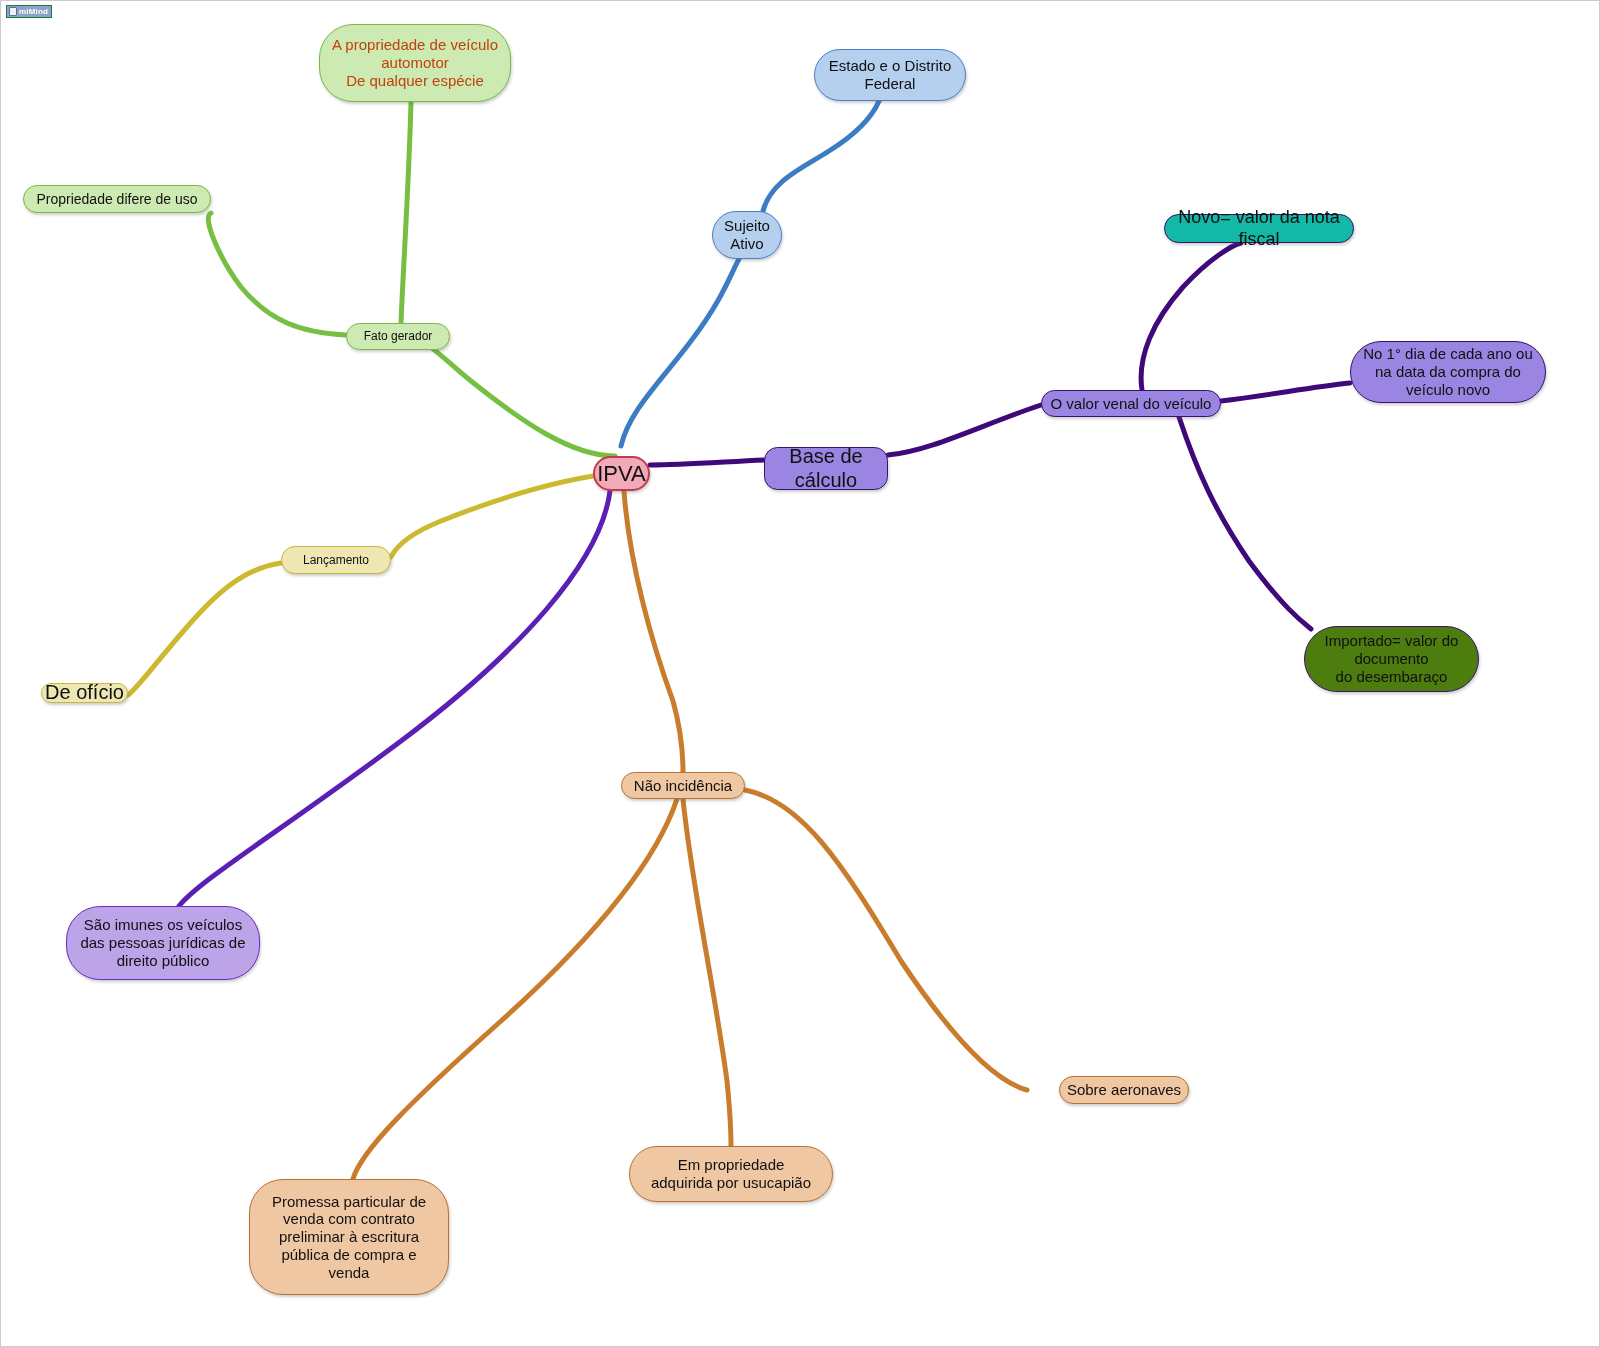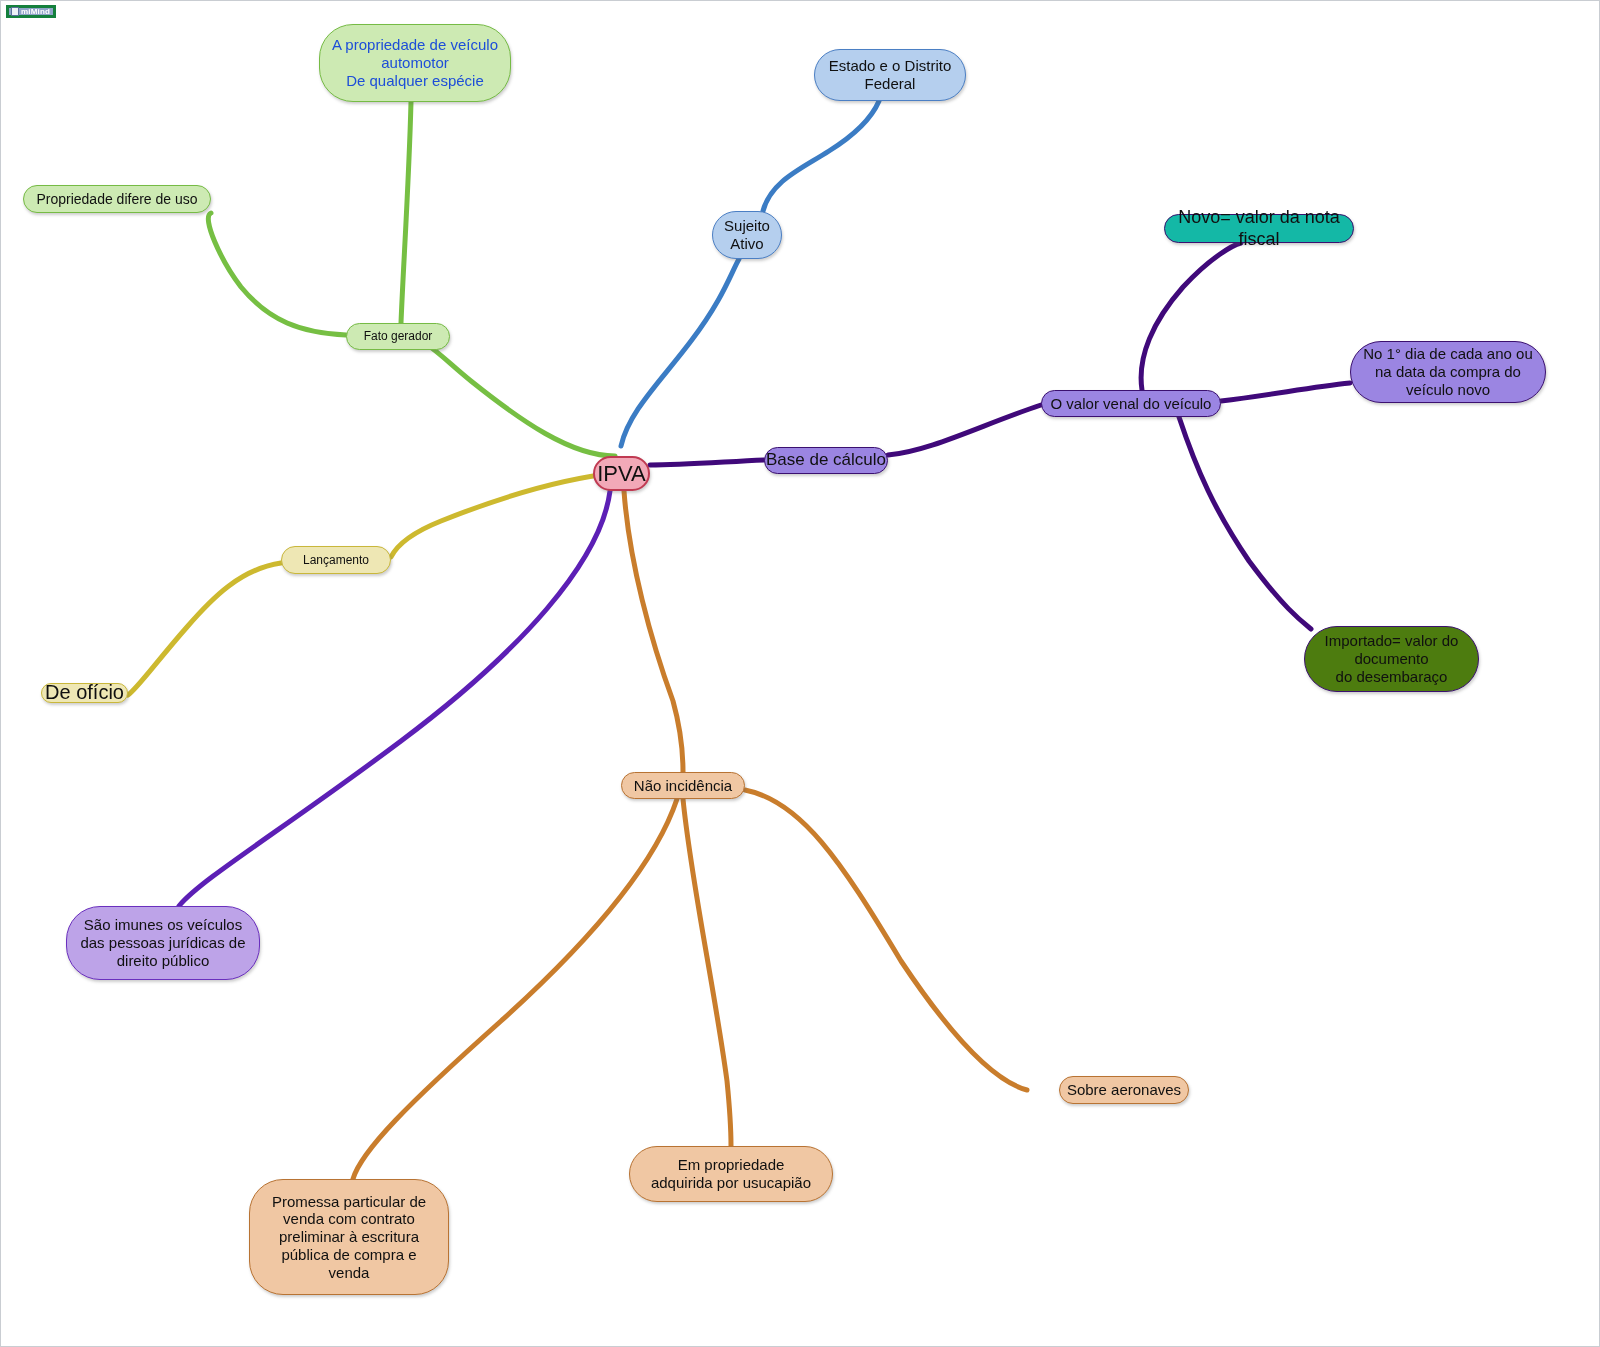--- a/index.html
+++ b/index.html
@@ -40,21 +40,21 @@
   #watermark {
     position: absolute;
     left: 5px;
     top: 4px;
     height: 13px;
     display: flex;
     align-items: center;
     gap: 2px;
     padding: 0 3px 0 2px;
     background: #8fa3c8;
-    border: 3px solid #15803d;
+    border: 1px solid #15803d;
     z-index: 40;
   }
   #watermark .wm-glyph {
     width: 8px;
     height: 9px;
     background: #eef2f8;
     border: 1px solid #5a6f9c;
     border-radius: 1px;
     flex: 0 0 auto;
   }
@@ -87,29 +87,29 @@
       <path d="M 280 562 C 240 568 212 596 186 626 C 156 660 136 688 127 694" fill="none" stroke="#cdb92f" stroke-width="5" stroke-linecap="round"></path>
       <path d="M 623 490 C 628 560 650 640 672 700 C 682 736 682 760 682 771" fill="none" stroke="#c97d2c" stroke-width="5" stroke-linecap="round"></path>
       <path d="M 676 798 C 656 858 600 930 500 1020 C 408 1102 360 1150 352 1178" fill="none" stroke="#c97d2c" stroke-width="5" stroke-linecap="round"></path>
       <path d="M 682 798 C 690 880 714 990 726 1080 C 730 1120 730 1138 730 1145" fill="none" stroke="#c97d2c" stroke-width="5" stroke-linecap="round"></path>
       <path d="M 744 789 C 800 800 840 860 900 960 C 960 1050 1000 1082 1026 1089" fill="none" stroke="#c97d2c" stroke-width="5" stroke-linecap="round"></path>
     </svg>
 
   <div id="nodes-layer">
       <div class="node" style="left: 592px; top: 455px; width: 57px; height: 35px; background: rgb(242, 169, 184); border-color: rgb(192, 58, 82); border-width: 2px; font-size: 22px; color: rgb(16, 16, 16); border-radius: 17.5px;"><span>IPVA</span></div>
       <div class="node" style="left: 345px; top: 322px; width: 104px; height: 27px; background: rgb(205, 234, 179); border-color: rgb(118, 187, 69); border-width: 1.6px; font-size: 12px; color: rgb(16, 16, 16); border-radius: 13.5px;"><span>Fato gerador</span></div>
-      <div class="node" style="left: 318px; top: 23px; width: 192px; height: 78px; background: rgb(205, 234, 179); border-color: rgb(118, 187, 69); border-width: 1.6px; font-size: 15px; color: #1d4ed8; border-radius: 34px;"><span>A propriedade de veículo
+      <div class="node" style="left: 318px; top: 23px; width: 192px; height: 78px; background: rgb(205, 234, 179); border-color: rgb(118, 187, 69); border-width: 1.6px; font-size: 15px; color: #c2410c; border-radius: 34px;"><span>A propriedade de veículo
 automotor
 De qualquer espécie</span></div>
       <div class="node" style="left: 22px; top: 184px; width: 188px; height: 28px; background: rgb(205, 234, 179); border-color: rgb(118, 187, 69); border-width: 1.6px; font-size: 14px; color: rgb(16, 16, 16); border-radius: 14px;"><span>Propriedade difere de uso</span></div>
       <div class="node" style="left: 711px; top: 210px; width: 70px; height: 48px; background: rgb(181, 207, 238); border-color: rgb(75, 127, 196); border-width: 1.6px; font-size: 15px; color: rgb(16, 16, 16); border-radius: 24px;"><span>Sujeito
 Ativo</span></div>
       <div class="node" style="left: 813px; top: 48px; width: 152px; height: 52px; background: rgb(181, 207, 238); border-color: rgb(75, 127, 196); border-width: 1.6px; font-size: 15px; color: rgb(16, 16, 16); border-radius: 26px;"><span>Estado e o Distrito
 Federal</span></div>
-      <div class="node" style="left: 763px; top: 446px; width: 124px; height: 27px; background: rgb(155, 133, 226); border-color: rgb(59, 16, 112); border-width: 1.6px; font-size: 17px; color: rgb(16, 16, 16); border-radius: 13.5px;"><span>Base de cálculo</span></div>
+      <div class="node" style="left: 763px; top: 446px; width: 124px; height: 43px; background: rgb(155, 133, 226); border-color: rgb(59, 16, 112); border-width: 1.6px; font-size: 20px; color: rgb(16, 16, 16); border-radius: 13.5px;"><span>Base de cálculo</span></div>
       <div class="node" style="left: 1040px; top: 389px; width: 180px; height: 27px; background: rgb(155, 133, 226); border-color: rgb(59, 16, 112); border-width: 1.6px; font-size: 15px; color: rgb(16, 16, 16); border-radius: 13.5px;"><span>O valor venal do veículo</span></div>
       <div class="node" style="left: 1163px; top: 213px; width: 190px; height: 29px; background: #14b8a6; border-color: rgb(59, 16, 112); border-width: 1.6px; font-size: 18px; color: rgb(16, 16, 16); border-radius: 14.5px;"><span>Novo= valor da nota fiscal</span></div>
       <div class="node" style="left: 1349px; top: 340px; width: 196px; height: 62px; background: rgb(155, 133, 226); border-color: rgb(59, 16, 112); border-width: 1.6px; font-size: 15px; color: rgb(16, 16, 16); border-radius: 34px;"><span>No 1° dia de cada ano ou
 na data da compra do
 veículo novo</span></div>
       <div class="node" style="left: 1303px; top: 625px; width: 175px; height: 66px; background: #4d7c0f; border-color: rgb(59, 16, 112); border-width: 1.6px; font-size: 15px; color: rgb(16, 16, 16); border-radius: 33px;"><span>Importado= valor do
 documento
 do desembaraço</span></div>
       <div class="node" style="left: 65px; top: 905px; width: 194px; height: 74px; background: rgb(189, 163, 232); border-color: rgb(106, 47, 190); border-width: 1.6px; font-size: 15px; color: rgb(16, 16, 16); border-radius: 34px;"><span>São imunes os veículos
 das pessoas jurídicas de

